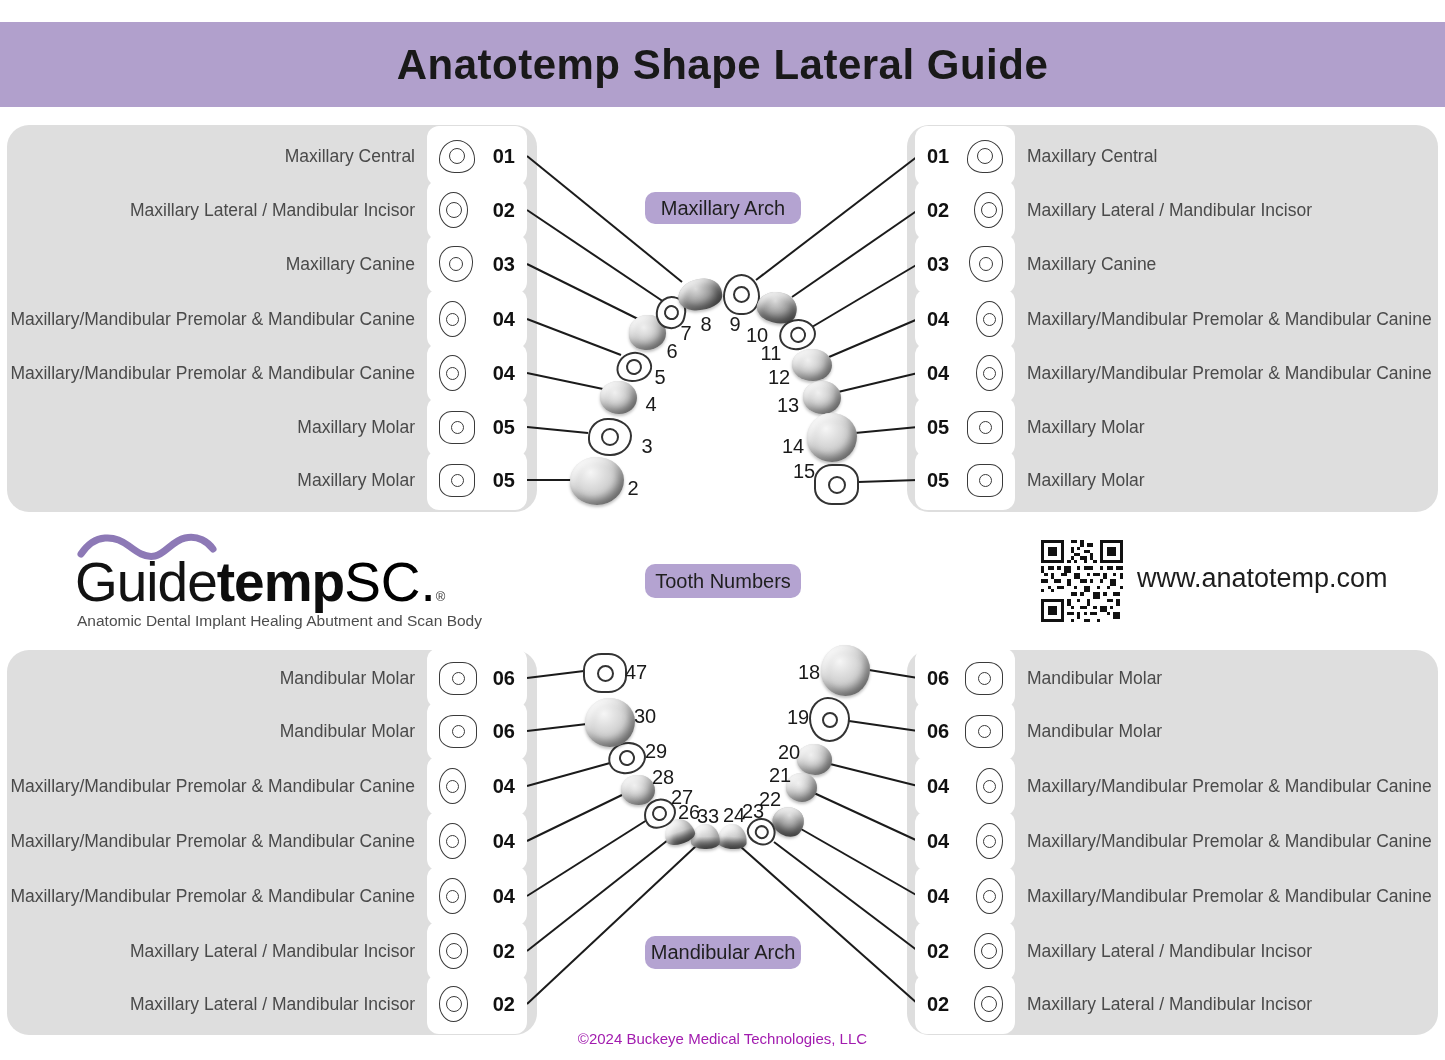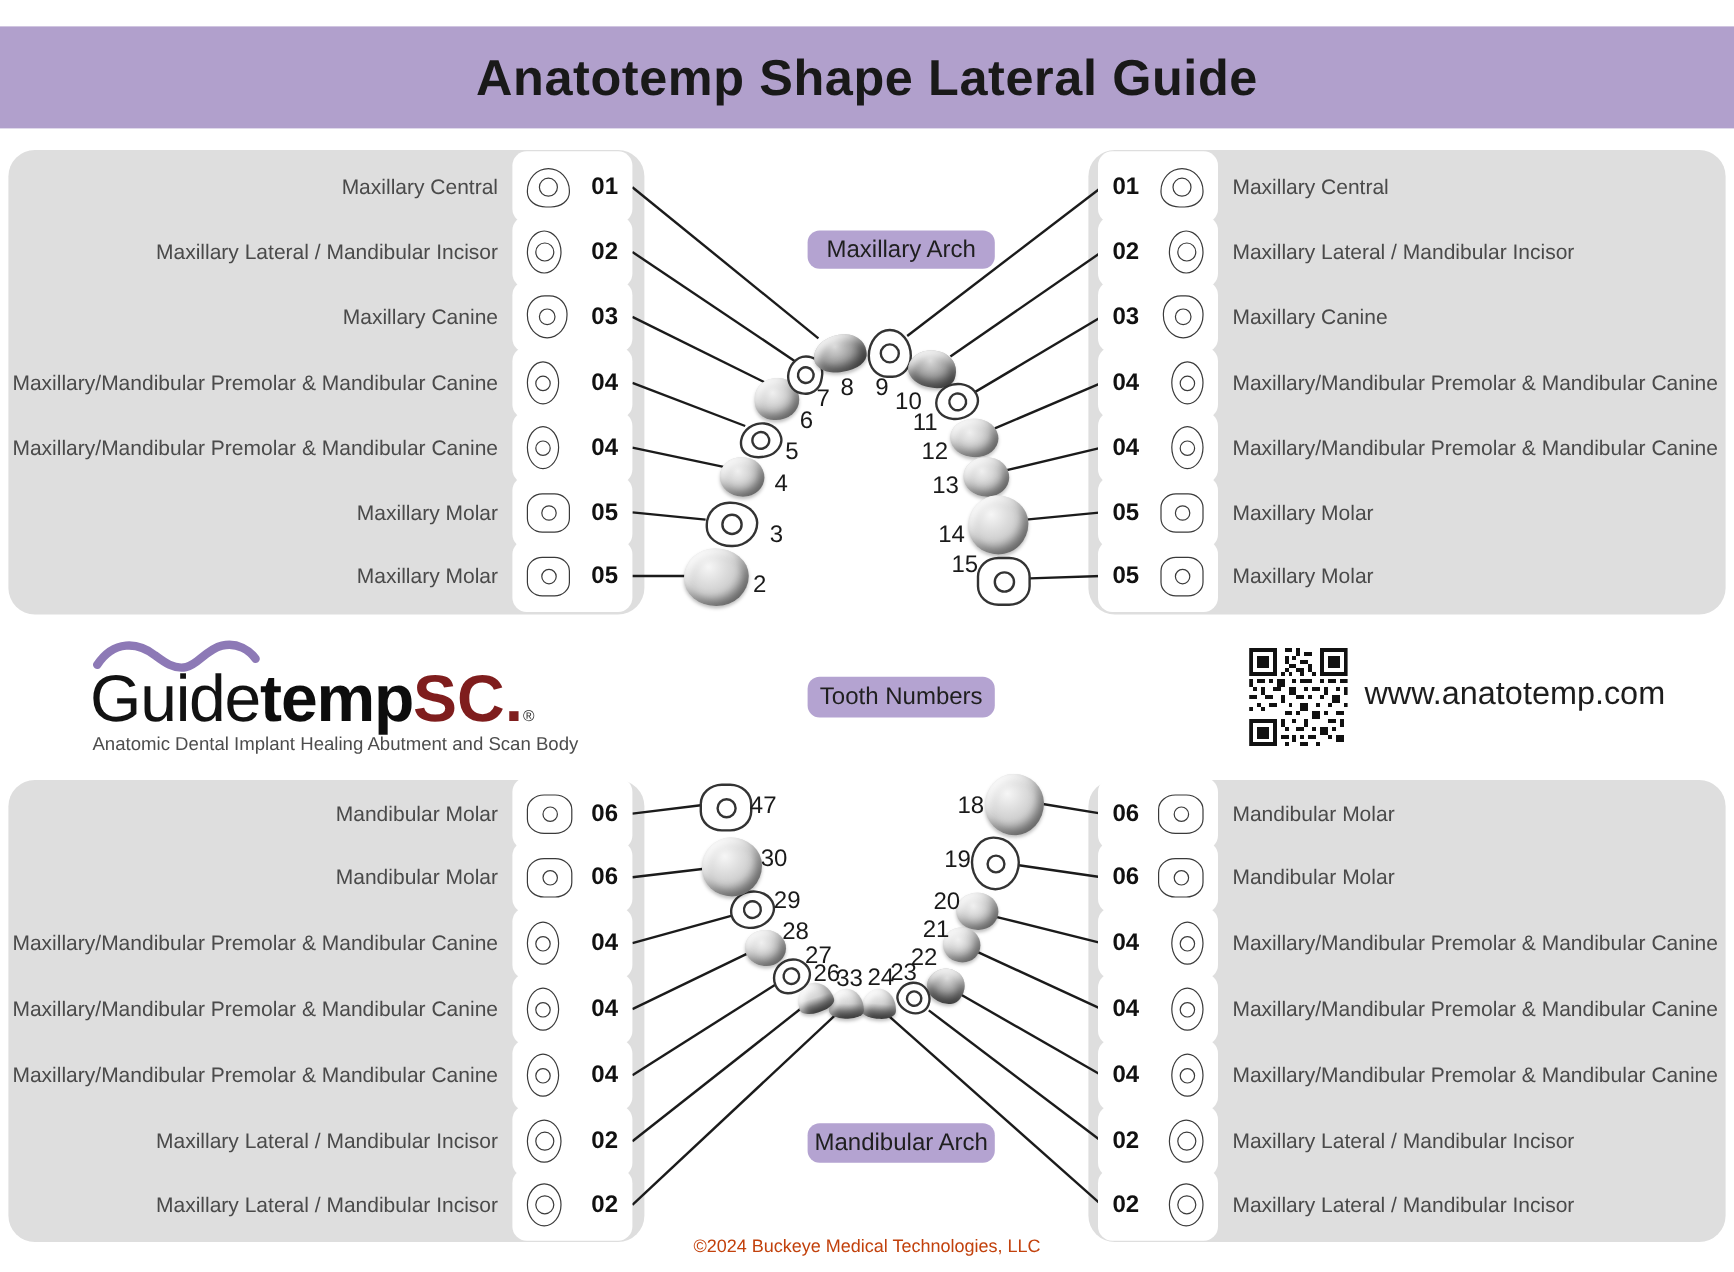--- a/index.html
+++ b/index.html
@@ -26,21 +26,21 @@
   .shape{display:flex;align-items:center;justify-content:center;border:1.6px solid #3a3a3a;background:#fff;box-sizing:border-box;flex:0 0 auto;}
   .dot{border:1.6px solid #3a3a3a;border-radius:50%;background:#fff;box-sizing:border-box;}
   .s01{width:36px;height:33px;border-radius:52% 52% 46% 46% / 60% 60% 40% 40%;} .s01 .dot{width:16px;height:16px;}
   .s02{width:29px;height:36px;border-radius:50% / 50%;}                          .s02 .dot{width:16px;height:16px;}
   .s03{width:34px;height:36px;border-radius:46% 46% 52% 52% / 44% 44% 56% 56%;} .s03 .dot{width:14px;height:14px;}
   .s04{width:27px;height:36px;border-radius:50% / 50%;}                          .s04 .dot{width:13px;height:13px;}
   .s05{width:36px;height:33px;border-radius:36%;}                                .s05 .dot{width:13px;height:13px;}
   .s06{width:38px;height:33px;border-radius:38%;}                                .s06 .dot{width:13px;height:13px;}
   
   .badge{position:absolute;background:#b4a3d1;border-radius:10px;display:flex;align-items:center;
-         justify-content:center;font-size:20px;color:#1f1f1f;z-index:5;margin-left:28px;}
+         justify-content:center;font-size:20px;color:#1f1f1f;z-index:5;}
   
   .lines{position:absolute;left:0;top:0;z-index:1;}
   
   .tooth{position:absolute;z-index:2;box-sizing:border-box;}
   .out{background:#fff;border:2px solid #333;display:flex;align-items:center;justify-content:center;}
   .odot{border:2px solid #333;border-radius:50%;background:#fff;box-sizing:border-box;}
   .ren{box-shadow:inset -4px -5px 8px rgba(0,0,0,.38), inset 3px 4px 6px rgba(255,255,255,.85), 0 2px 3px rgba(0,0,0,.25);}
   .ren-molar{background:radial-gradient(circle at 38% 32%, #f6f6f6, #cfcfcf 48%, #a3a3a3 78%, #858585);
              border-radius:48% 52% 50% 50% / 52% 48% 53% 47%;}
   .ren-pre{background:radial-gradient(circle at 40% 35%, #f0f0f0, #c6c6c6 50%, #999 82%);
@@ -49,26 +49,26 @@
             border-radius:55% 45% 52% 48% / 60% 55% 42% 45%;}
   .ren-low{background:linear-gradient(to bottom, #ededed, #d6d6d6 50%, #8a8a8a 75%, #545454);
            border-radius:50% 50% 46% 46% / 72% 72% 28% 28%;}
   .tnum{position:absolute;transform:translate(-50%,-50%);font-size:20px;color:#1a1a1a;z-index:3;}
   
   .logo{position:absolute;left:75px;top:528px;width:340px;height:100px;}
   .wave{position:absolute;left:2px;top:2px;}
   .brand{position:absolute;left:0px;top:22px;font-size:55px;white-space:nowrap;letter-spacing:-1px;}
   .brand .thin{font-weight:normal;color:#121212;}
   .brand .bold{font-weight:bold;color:#0d0d0d;}
-  .brand .sc{color:#7f1d1d;font-weight:bold;letter-spacing:0;}
+  .brand .sc{color:#000000;font-weight:normal;letter-spacing:0;}
   .brand .reg{font-size:13px;color:#333;vertical-align:baseline;}
   .tagline{position:absolute;left:2px;top:84px;font-size:15.5px;color:#4d4d4d;white-space:nowrap;}
   .qr{position:absolute;left:1041px;top:540px;}
   .site{position:absolute;left:1137px;top:563px;font-size:27px;color:#1d1d1d;}
-  .copyright{position:absolute;left:0;top:1030px;width:1445px;text-align:center;font-size:15px;color:#c2410c;}
+  .copyright{position:absolute;left:0;top:1030px;width:1445px;text-align:center;font-size:15px;color:#a21caf;}
 </style>
 </head>
 <body>
 
 <div class="page">
 
   <div class="banner">
     <h1>Anatotemp Shape Lateral Guide</h1>
   </div>
 

